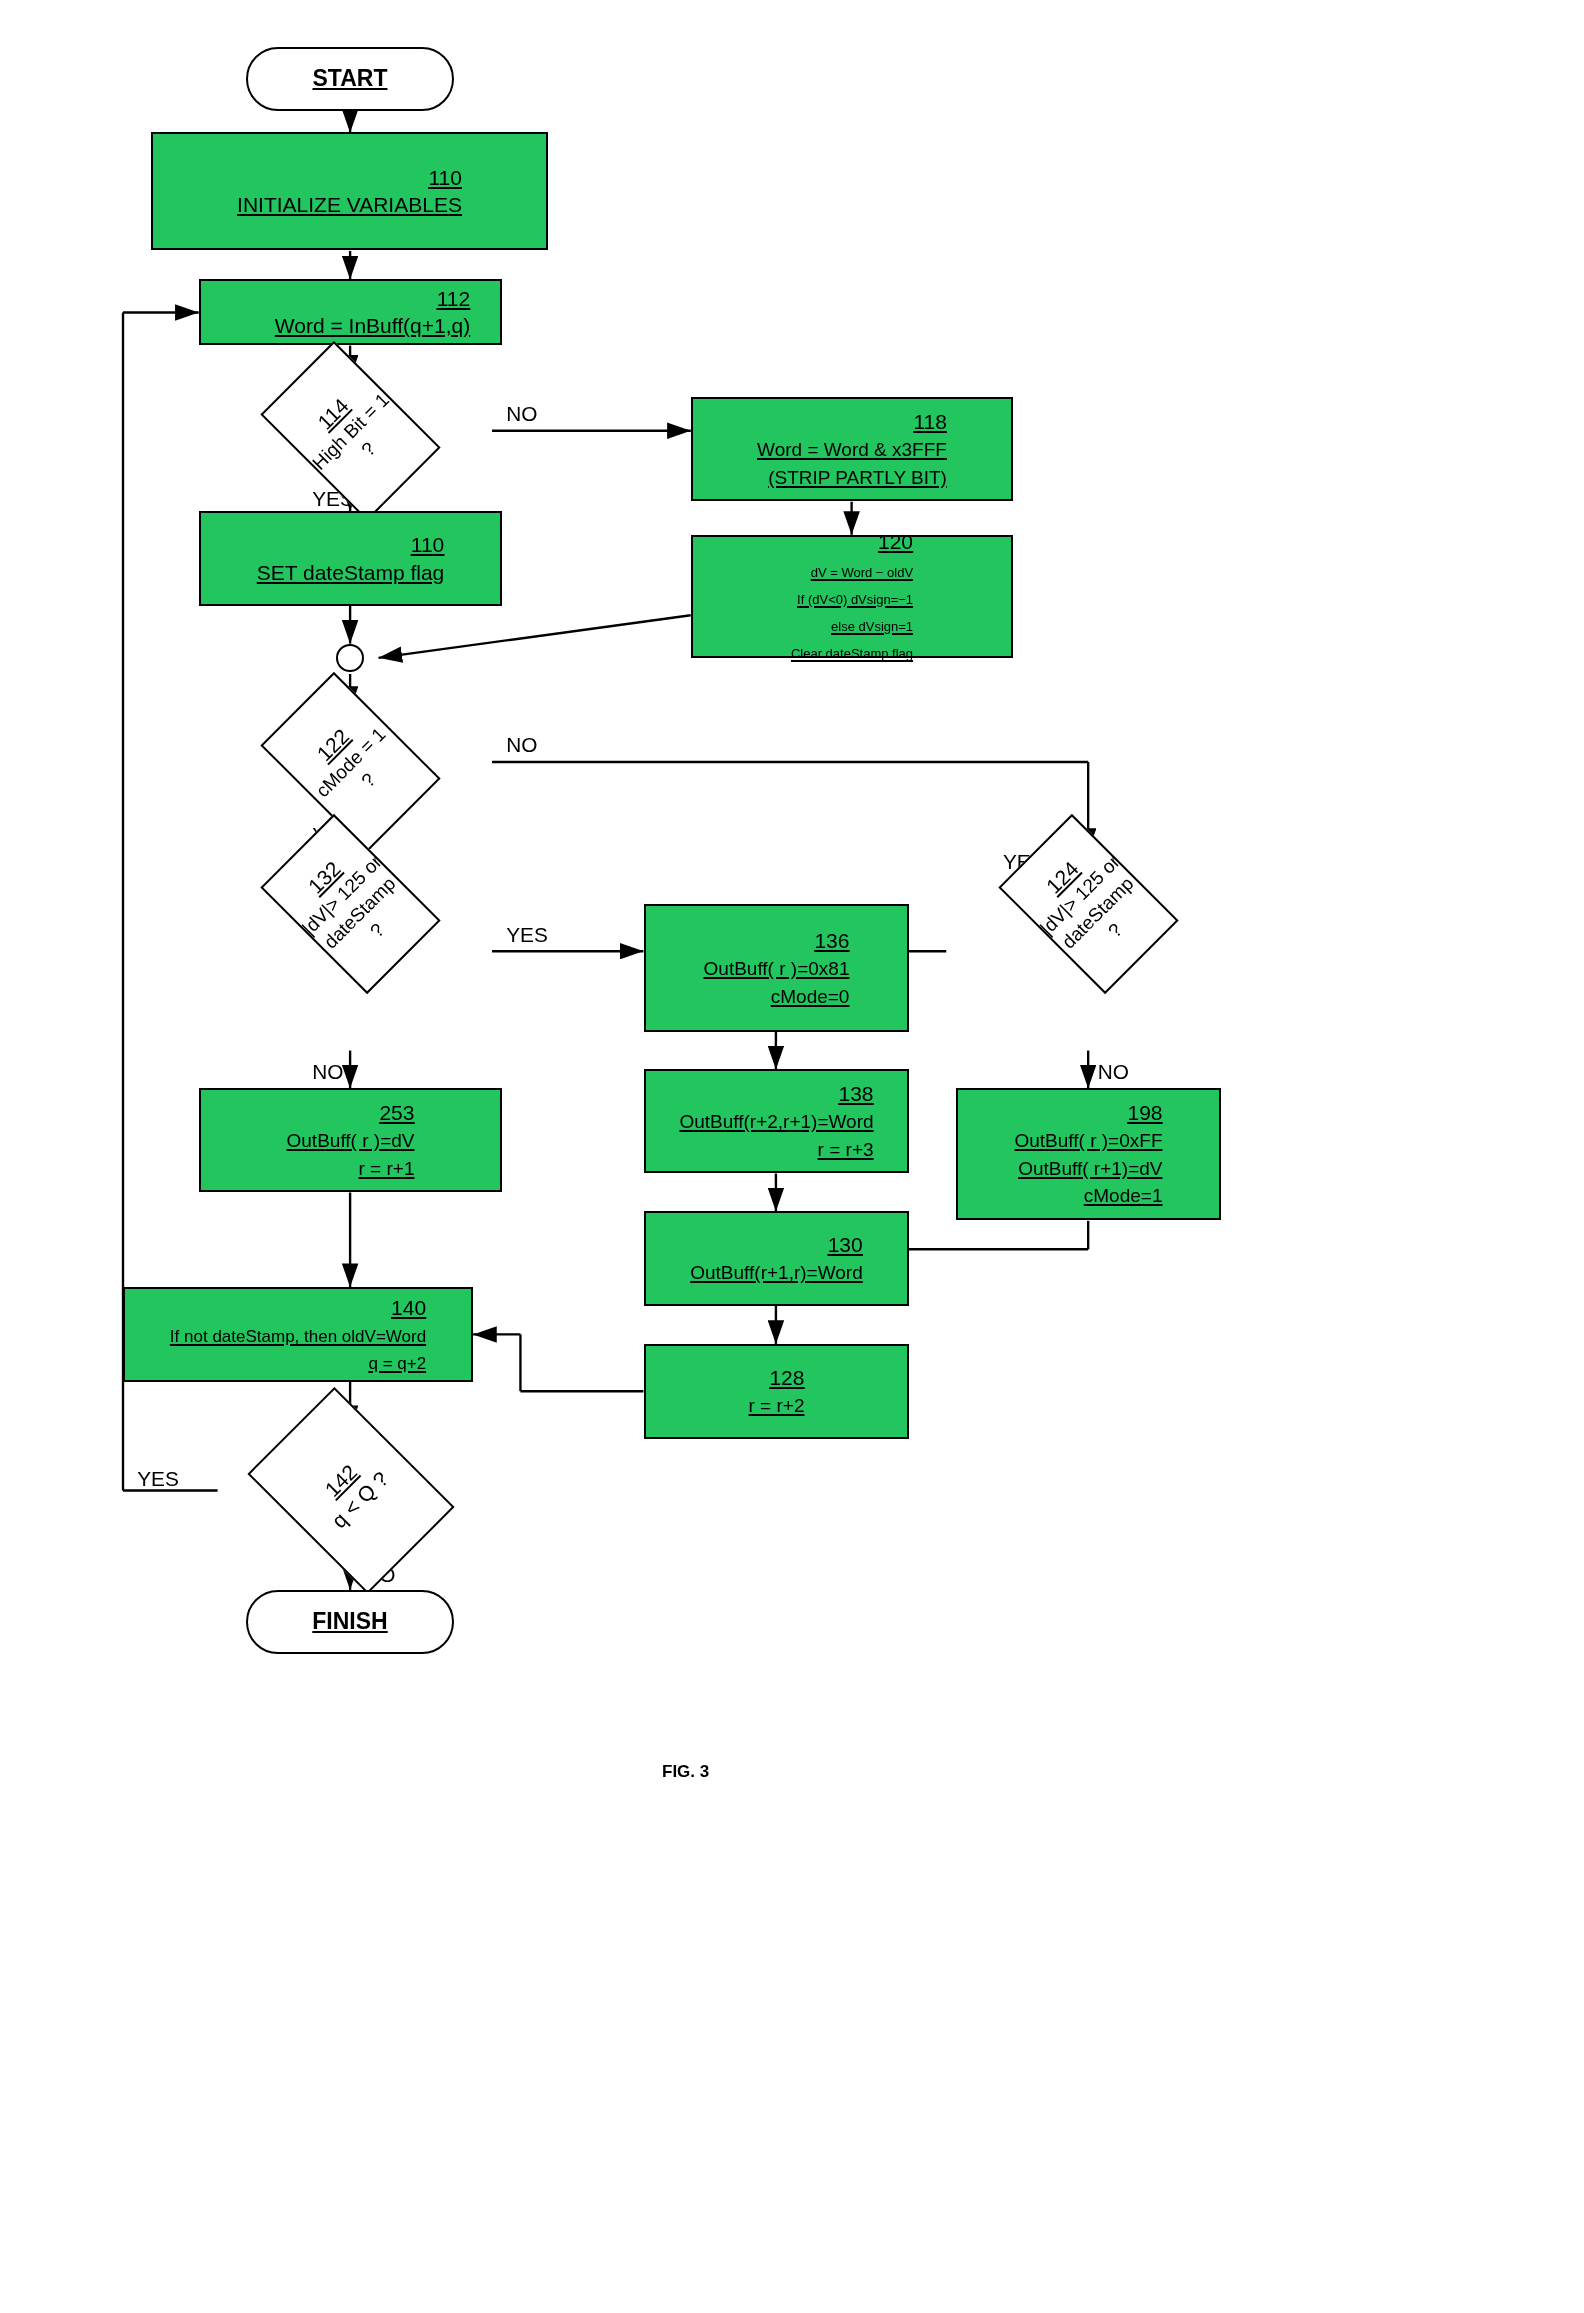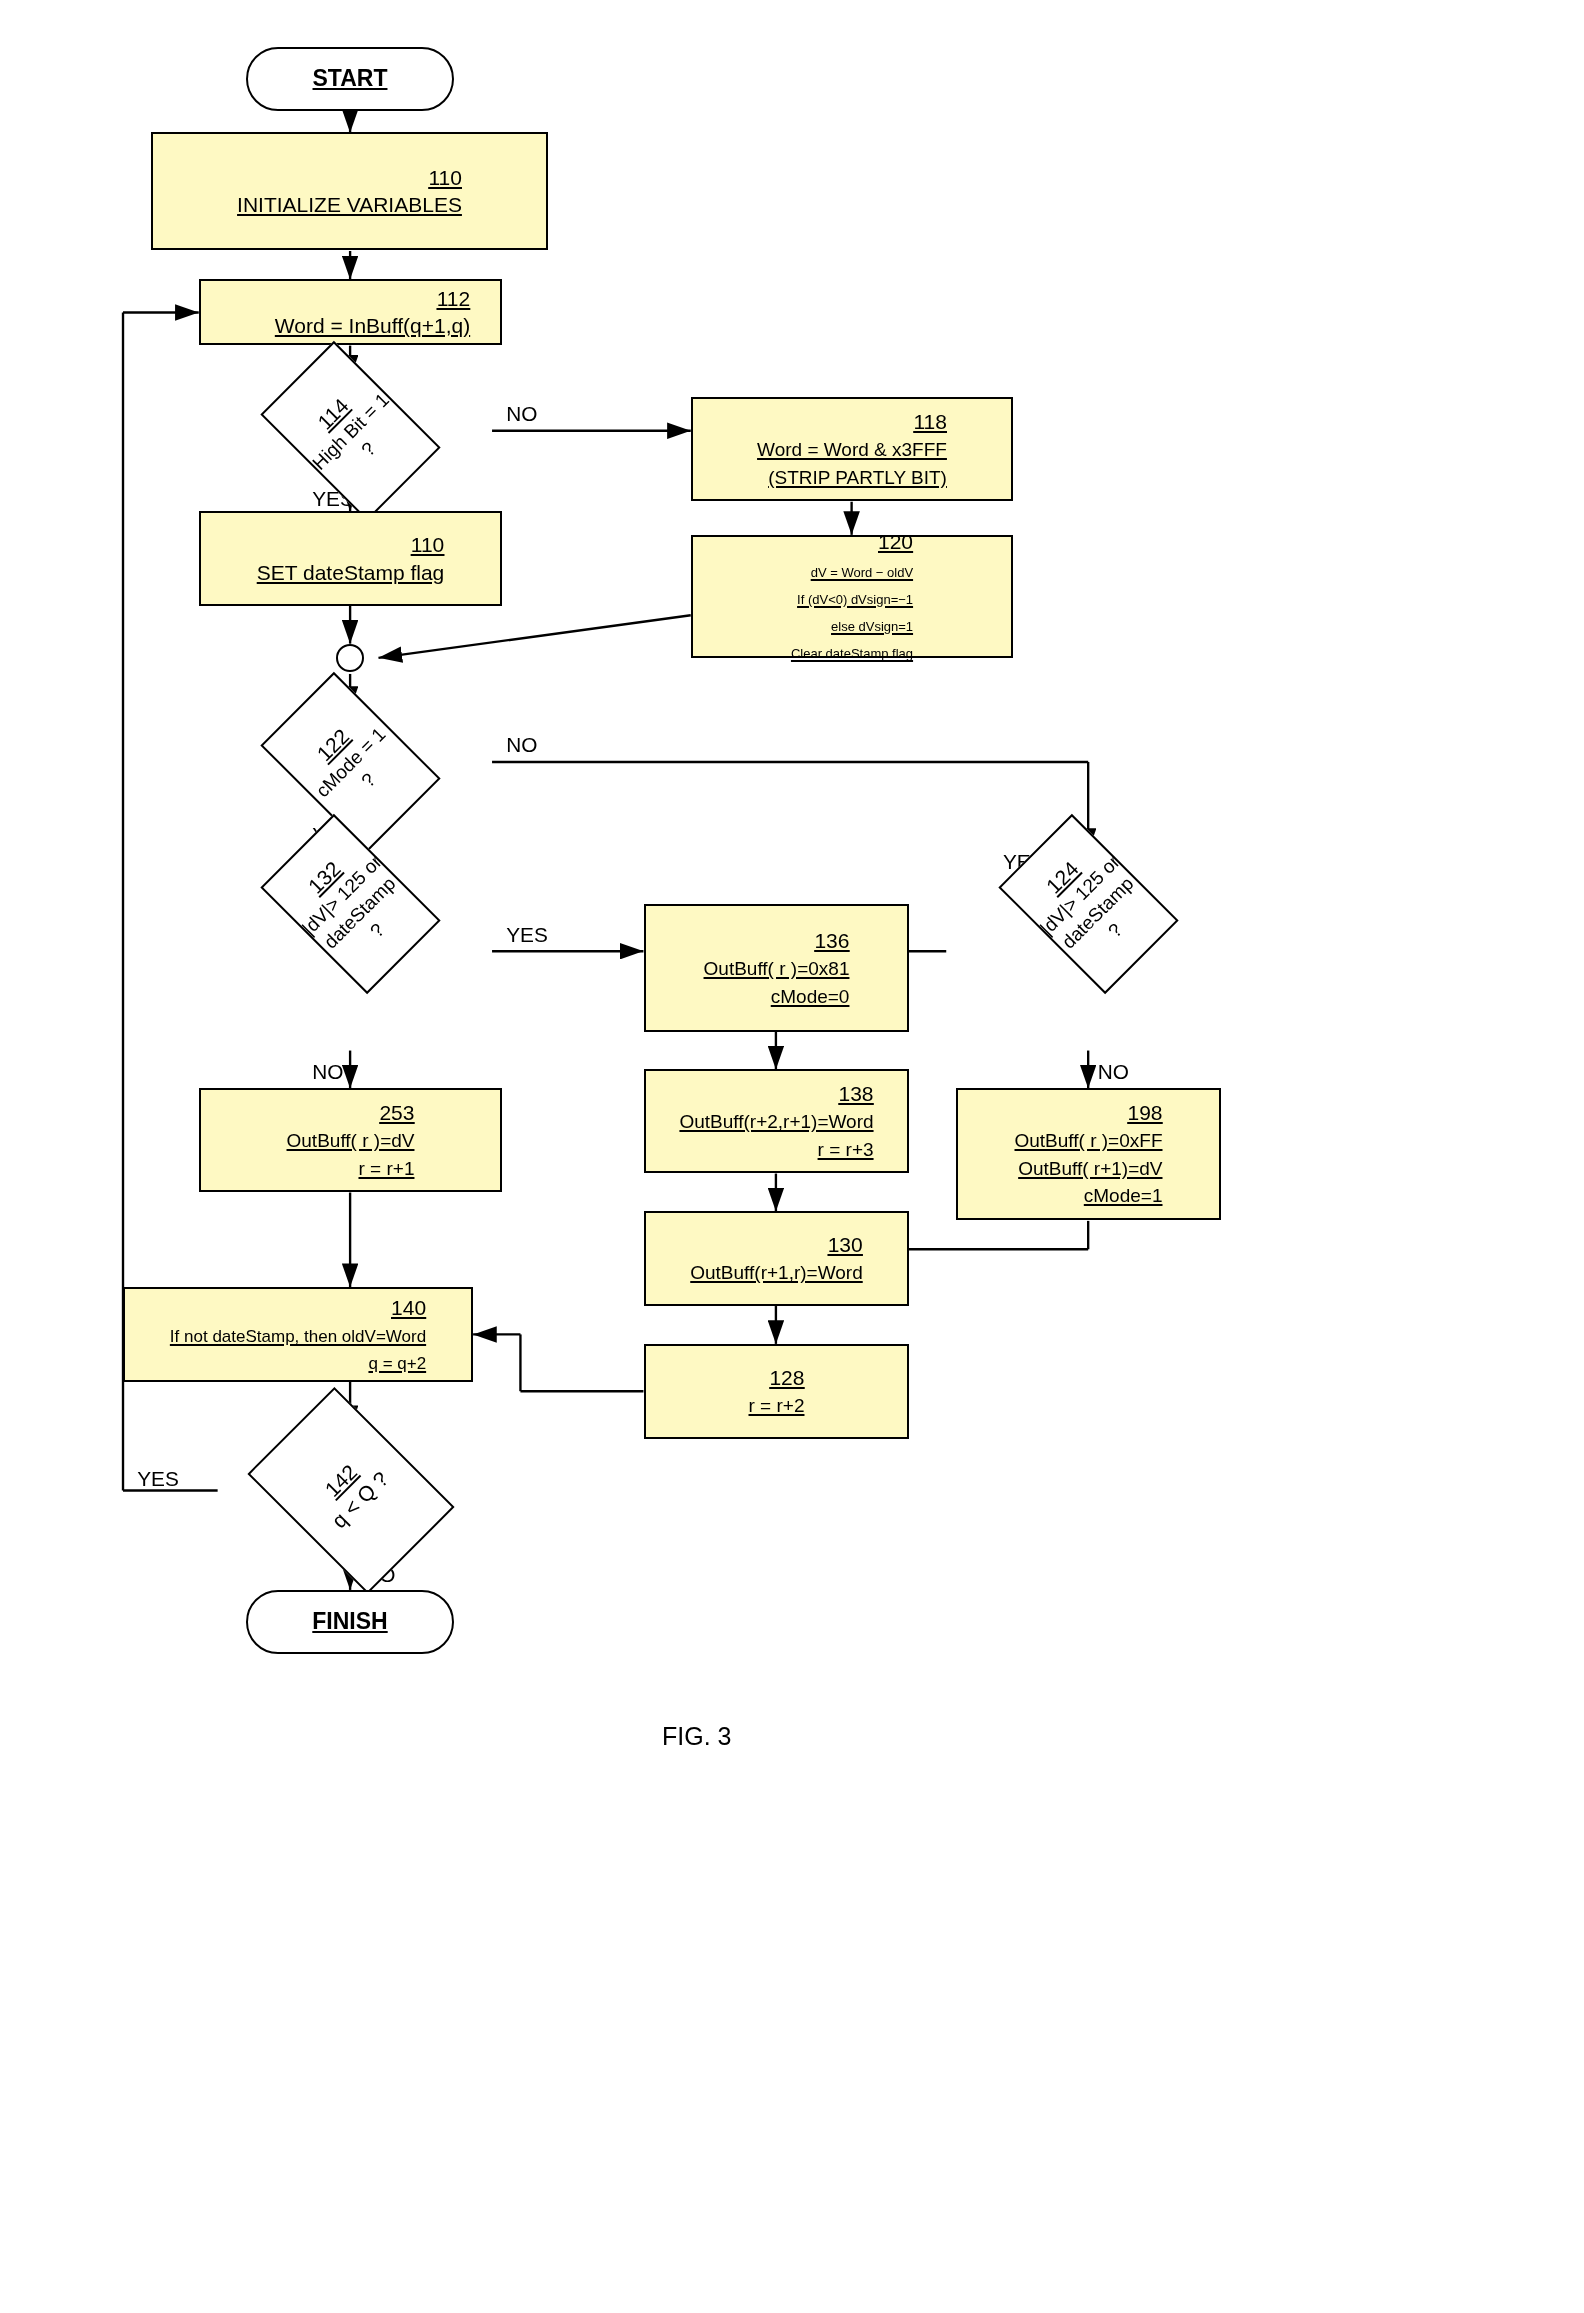--- a/index.html
+++ b/index.html
@@ -27,21 +27,21 @@
       line-height: 1.3;
       text-decoration: underline;
     }
     .rounded-rect {
       border: 2.4px solid #000;
       border-radius: 38px;
       background: #fff;
     }
     .rect {
       border: 2.4px solid #000;
-      background: #fef9c3;
+      background: #22c55e;
     }
     .diamond {
       background: #fff;
       transform: rotate(45deg);
     }
     .diamond-label {
       transform: rotate(-45deg);
       position: absolute;
       width: 100%;
       text-align: center;
@@ -68,22 +68,23 @@
     
     .arrows-svg {
       position: absolute;
       top: 0; left: 0;
       width: 1584px;
       height: 2314px;
       pointer-events: none;
     }
     .fig-label {
       position: absolute;
-      font-size: 25px;
-      font-weight: normal;
+      font-size: 17px;
+      font-weight: bold;
+      margin-top: 40px;
     }
   </style>
 </head>
 <body>
 
 <div class="diagram-container">
 
   <svg class="arrows-svg" viewBox="0 0 1674 2445" width="1584" height="2314">
     <defs>
       <marker id="arrowhead" markerWidth="10" markerHeight="7" refX="10" refY="3.5" orient="auto">

